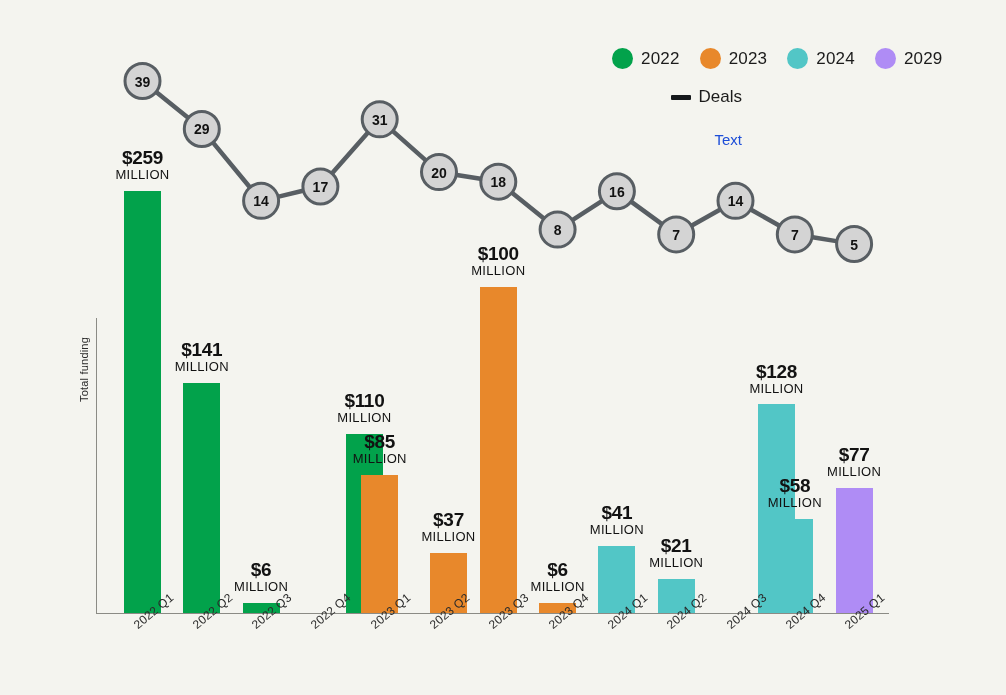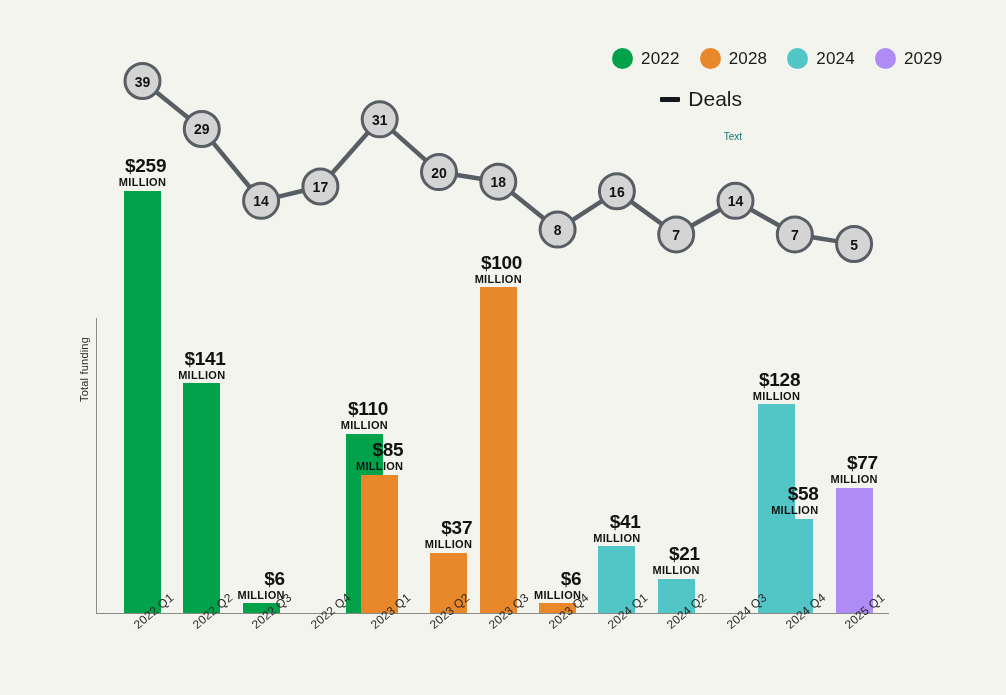--- a/index.html
+++ b/index.html
@@ -59,30 +59,30 @@
   }
   .legend-line {
     width: 20px;
     height: 5px;
     background: #15181b;
     border-radius: 1px;
     margin-right: 8px;
     flex: none;
   }
   .legend-deals-label {
-    font-size: 21px;
+    font-size: 17px;
     color: #1b1b1b;
   }
 
   .legend-text {
     position: absolute;
     right: 74px;
     top: 131px;
-    font-size: 10px;
-    color: #0f766e;
+    font-size: 15px;
+    color: #1d4ed8;
     text-align: center;
   }
 
   
   .y-axis-line {
     position: absolute;
     left: 96px;
     top: 318px;
     width: 1px;
     height: 296px;
@@ -123,36 +123,36 @@
   }
   .bar-rect {
     width: 37px;
     display: block;
   }
   .bar-value {
     position: absolute;
     bottom: 100%;
     left: 50%;
     transform: translateX(-50%);
-    text-align: right;
+    text-align: center;
     white-space: nowrap;
-    padding-bottom: 2px;
+    padding-bottom: 8px;
   }
   .bar-value-amount {
     display: block;
     font-size: 19px;
     font-weight: bold;
     color: #121212;
     letter-spacing: -0.3px;
     line-height: 1.05;
   }
   .bar-value-unit {
     display: block;
-    font-size: 11px;
-    font-weight: bold;
+    font-size: 13px;
+    font-weight: normal;
     color: #121212;
     letter-spacing: 0.3px;
     line-height: 1.15;
   }
 
   
   .x-tick {
     position: absolute;
     top: 621px;
     font-size: 12px;
@@ -185,21 +185,21 @@
 
 <div id="chart-root">
 
   <div class="legend-series">
     <div class="legend-entry">
       <span class="legend-dot" style="background:#02a24b"></span>
       <span class="legend-label">2022</span>
     </div>
     <div class="legend-entry">
       <span class="legend-dot" style="background:#e8882b"></span>
-      <span class="legend-label">2028</span>
+      <span class="legend-label">2023</span>
     </div>
     <div class="legend-entry">
       <span class="legend-dot" style="background:#52c6c6"></span>
       <span class="legend-label">2024</span>
     </div>
     <div class="legend-entry">
       <span class="legend-dot" style="background:#af8cf5"></span>
       <span class="legend-label">2029</span>
     </div>
   </div>

